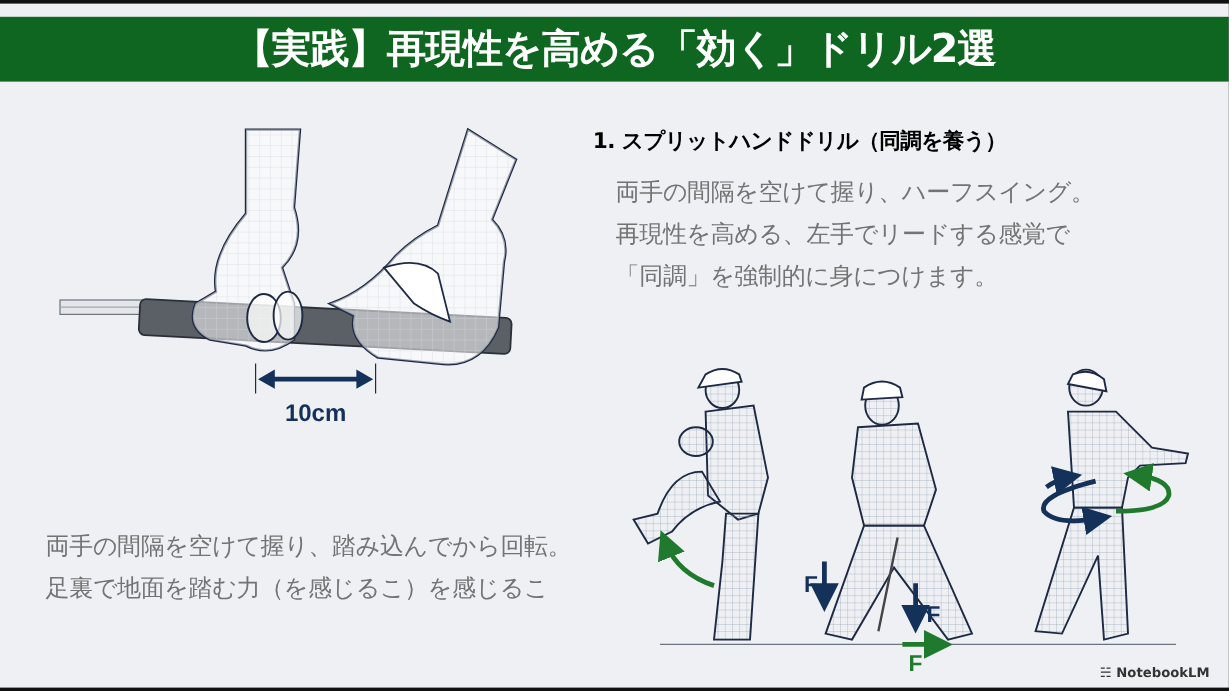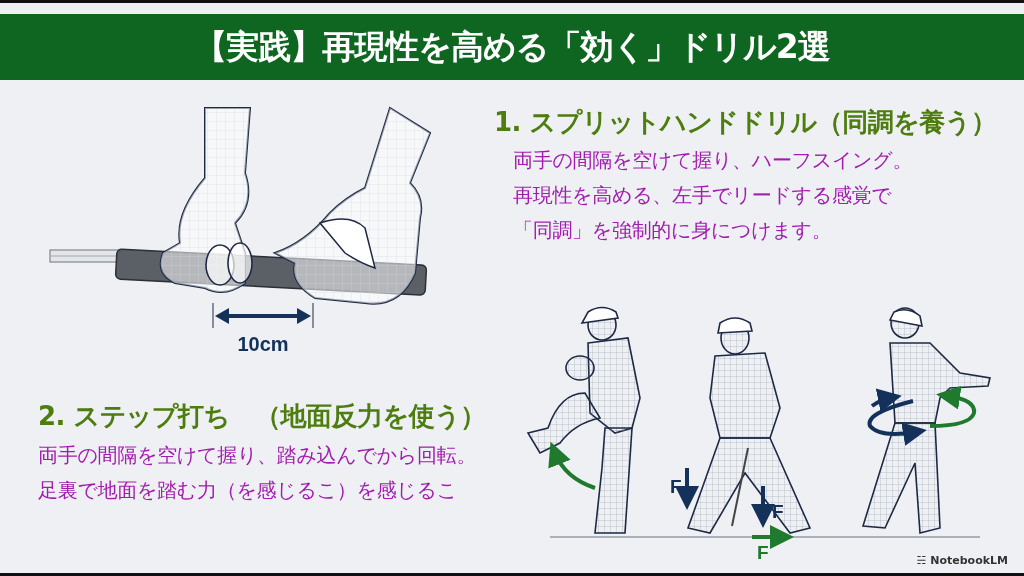--- a/index.html
+++ b/index.html
@@ -3,32 +3,32 @@
 <meta charset="utf-8">
 <style>
   * { margin:0; padding:0; box-sizing:border-box; }
   html, body { width:1024px; height:576px; overflow:hidden; background:#111; }
   .slide {
     position:absolute; left:0; top:3px; width:1024px; height:570px;
     background:#eef0f3;
     font-family:"DejaVu Sans","Liberation Sans",sans-serif;
   }
   .banner {
-    position:absolute; left:0; top:11px; width:1024px; height:66px;
+    position:absolute; left:0; top:11px; width:1024px; height:54px;
     background:#0e6620;
     display:flex; align-items:center; justify-content:center;
   }
   .banner-title {
     color:#fff; font-weight:bold; font-size:33px; letter-spacing:-1px;
   }
   .heading {
-    position:absolute; color:#4d7c0f; font-weight:bold; font-size:26px; letter-spacing:-0.5px;
+    position:absolute; color:#000000; font-weight:bold; font-size:18px; letter-spacing:-0.5px;
   }
   .body-text {
-    position:absolute; color:#a21caf; font-size:20px; line-height:35px; letter-spacing:-0.3px;
+    position:absolute; color:#737373; font-size:20px; line-height:35px; letter-spacing:-0.3px;
   }
   .body-text div { white-space:nowrap; }
   .illus { position:absolute; }
   .footer-brand {
     position:absolute; right:16px; bottom:6px;
     font-size:11px; color:#333; font-weight:bold; display:flex; align-items:center; gap:4px;
   }
 </style>
 </head>
 <body>
@@ -69,21 +69,20 @@
     <text x="218" y="248" text-anchor="middle" font-family="Liberation Sans, sans-serif" font-weight="bold" font-size="20" fill="#14315a">10cm</text>
   </svg>
 
   <div class="heading" style="left:494px; top:102px;">1. スプリットハンドドリル（同調を養う）</div>
   <div class="body-text" style="left:513px; top:140px;">
     <div>両手の間隔を空けて握り、ハーフスイング。</div>
     <div>再現性を高める、左手でリードする感覚で</div>
     <div>「同調」を強制的に身につけます。</div>
   </div>
 
-  <div class="heading" style="left:38px; top:396px;">2. ステップ打ち　（地面反力を使う）</div>
   <div class="body-text" style="left:38px; top:435px;">
     <div>両手の間隔を空けて握り、踏み込んでから回転。</div>
     <div>足裏で地面を踏む力（を感じるこ）を感じるこ</div>
   </div>
 
   <svg class="illus" style="left:520px; top:295px;" width="500" height="265" viewBox="0 0 500 265">
     <defs>
       <pattern id="mesh2" width="6" height="6" patternUnits="userSpaceOnUse">
         <path d="M0 0 L6 0 M0 0 L0 6" stroke="#8c98ad" stroke-width="0.5" fill="none"></path>
       </pattern>

